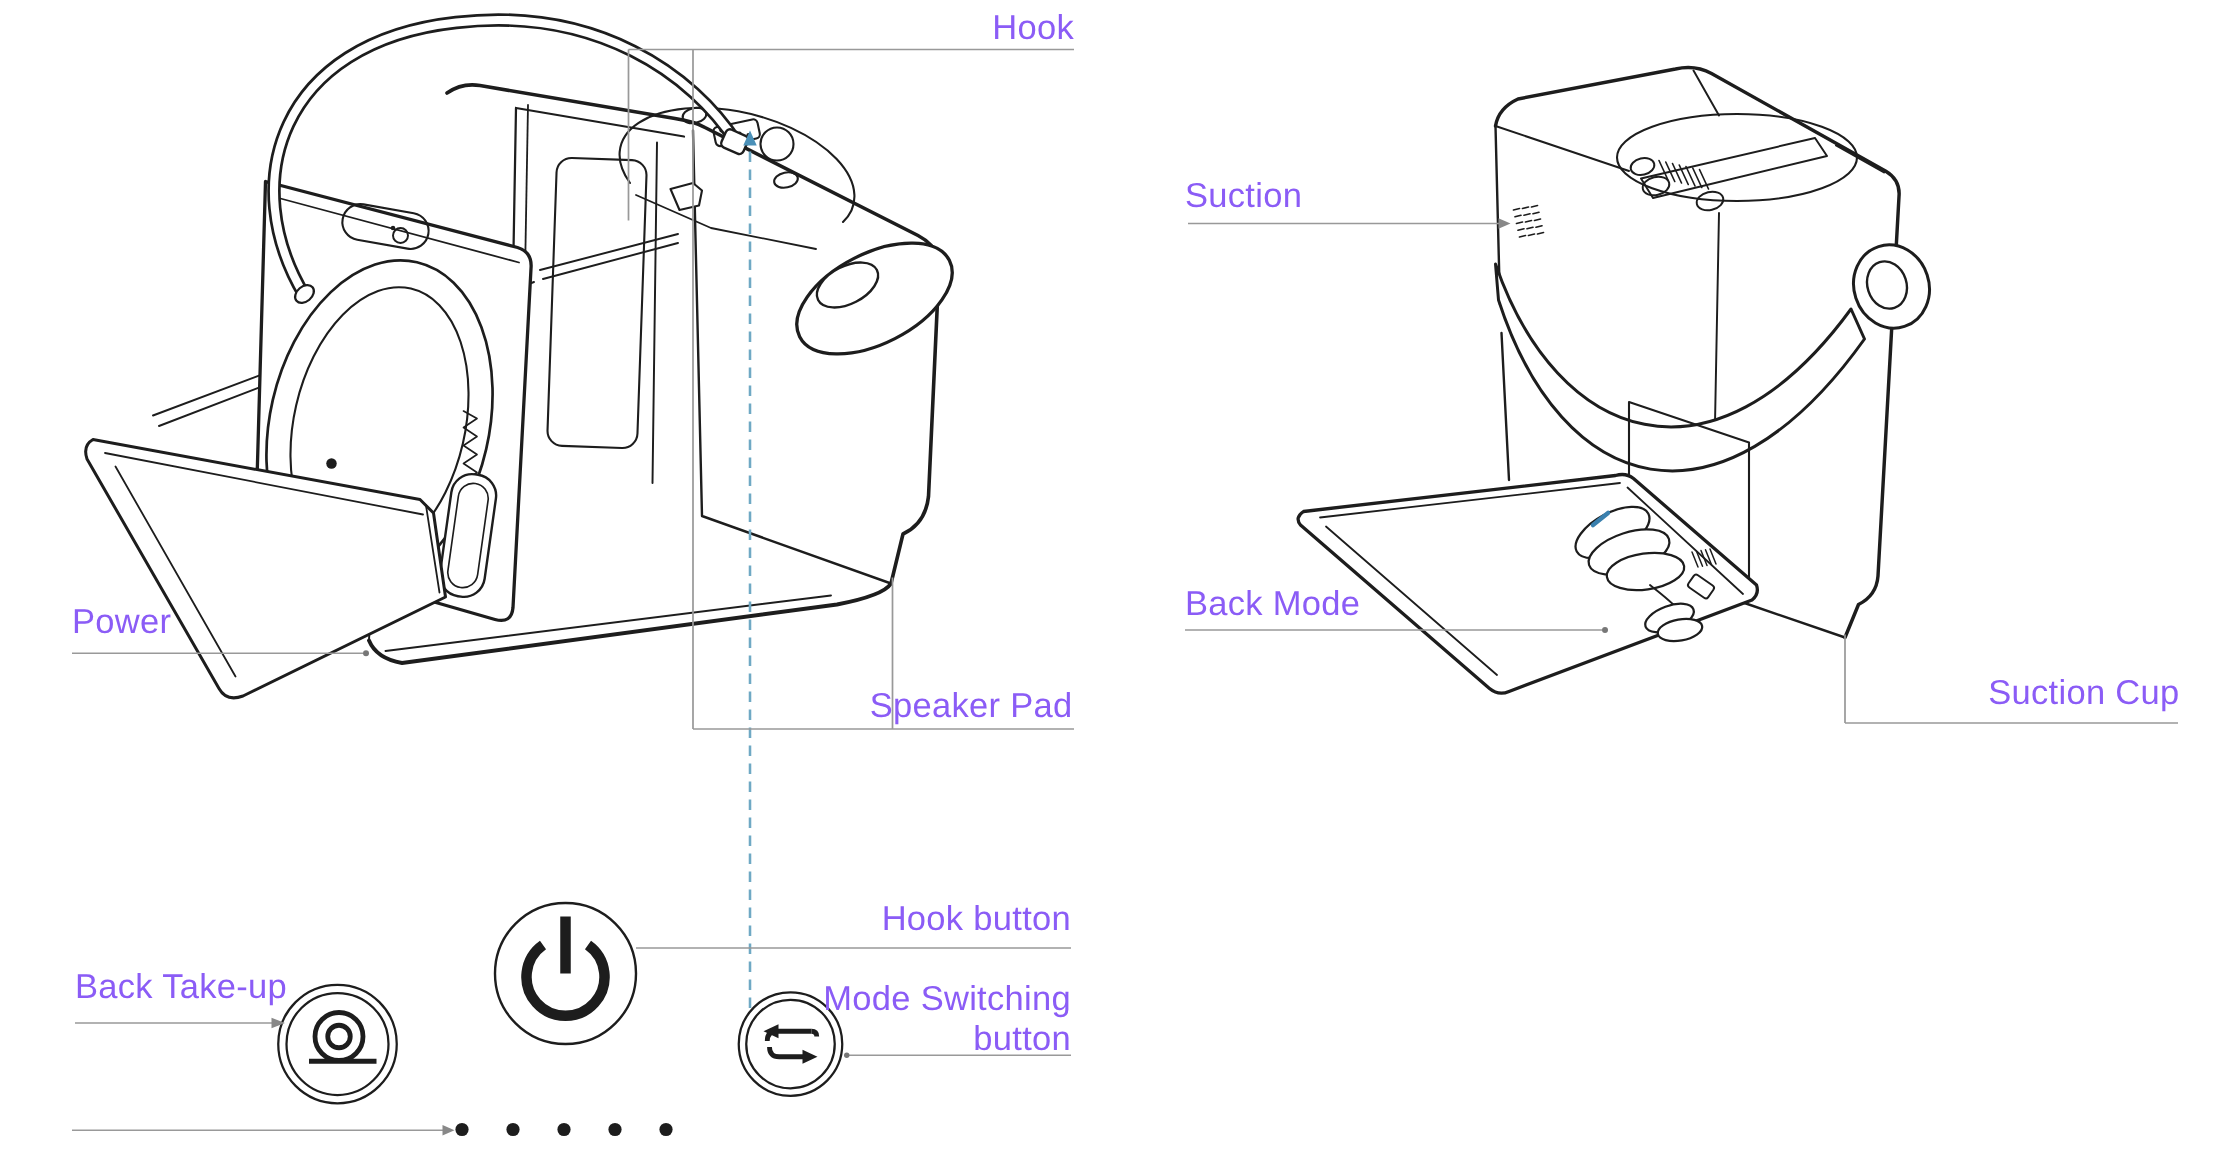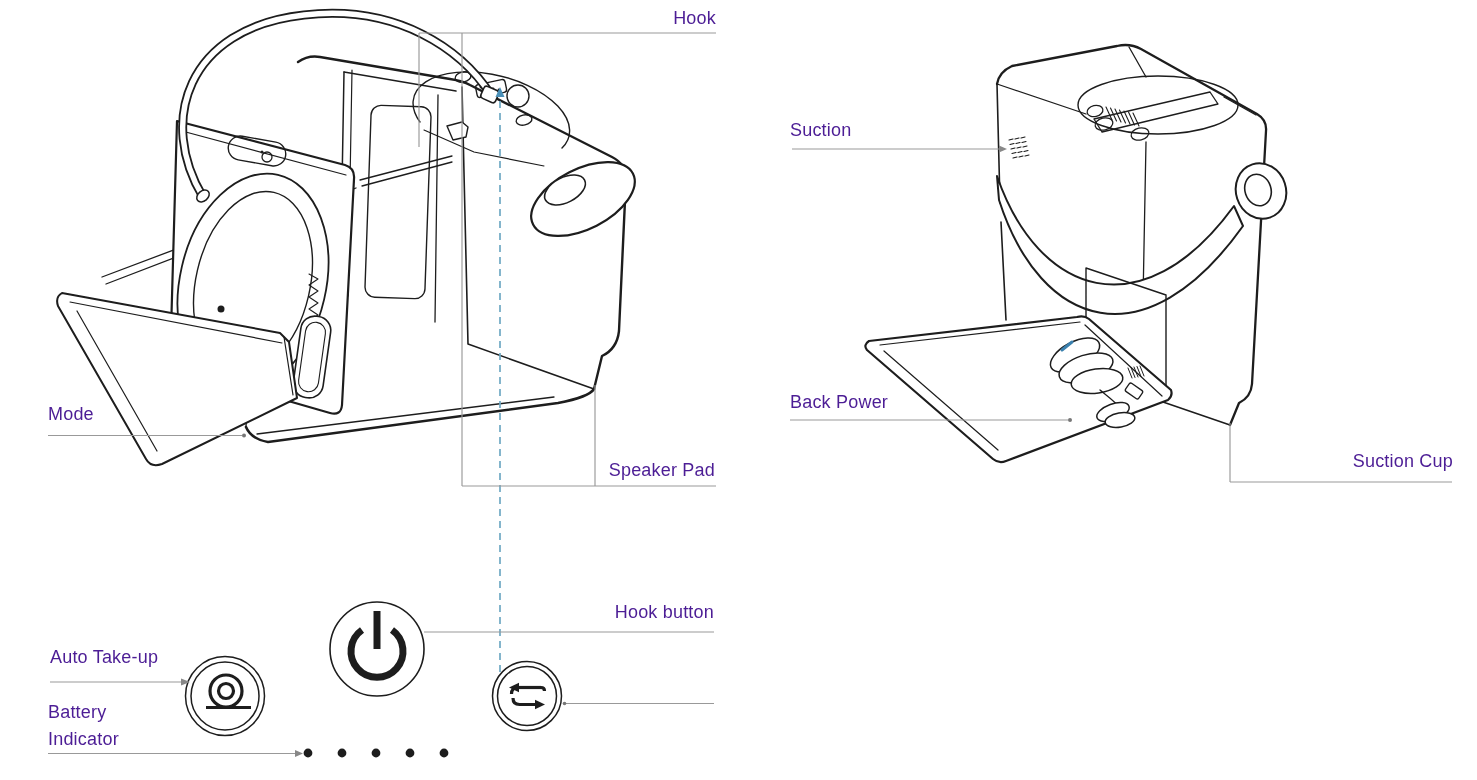--- a/index.html
+++ b/index.html
@@ -1,19 +1,19 @@
 <!DOCTYPE html>
 <html><head>
 <meta charset="utf-8">
 <style>
   html,body{margin:0;padding:0;background:#fff;}
   #canvas{position:relative;width:1477px;height:780px;background:#ffffff;overflow:hidden;
           font-family:"Liberation Sans", sans-serif;}
   #art{position:absolute;left:0;top:0;}
-  .label{position:absolute;font-size:18px;line-height:22px;color:#4c1d95;
+  .label{position:absolute;font-size:23px;line-height:22px;color:#8b5cf6;
          white-space:nowrap;letter-spacing:.2px;}
   .label.right{text-align:right;}
   .label.wrap{white-space:normal;line-height:27px;}
 </style>
 </head>
 <body>
 
 <div id="canvas">
 
 <svg id="art" width="1477" height="780" viewBox="0 0 1477 780">
@@ -227,30 +227,30 @@
           <circle cx="1070" cy="420" r="2" fill="#777" stroke="none"></circle>
     </g>
     <g>
       <path d="M1230,423 L1230,482 M1230,482 L1452,482"></path>
     </g>
   </g>
 </svg>
 
 <div class="label right" style="right:761px;top:7px">Hook</div>
 
-<div class="label" style="left:48px;top:403px">Mode</div>
+<div class="label" style="left:48px;top:403px">Power</div>
 
 <div class="label right" style="right:762px;top:459px">Speaker Pad</div>
 
 <div class="label right" style="right:763px;top:601px">Hook button</div>
 
-
-<div class="label" style="left:50px;top:646px">Auto Take-up</div>
-
-<div class="label wrap" style="left:48px;top:699px;width:100px">Battery Indicator</div>
+<div class="label right wrap" style="right:763px;top:652px;width:175px">Mode Switching button</div>
+
+<div class="label" style="left:50px;top:646px">Back Take-up</div>
+
 
 <div class="label" style="left:790px;top:119px">Suction</div>
 
-<div class="label" style="left:790px;top:391px">Back Power</div>
+<div class="label" style="left:790px;top:391px">Back Mode</div>
 
 <div class="label right" style="right:24px;top:450px">Suction Cup</div>
 
 </div>
 
 </body></html>

